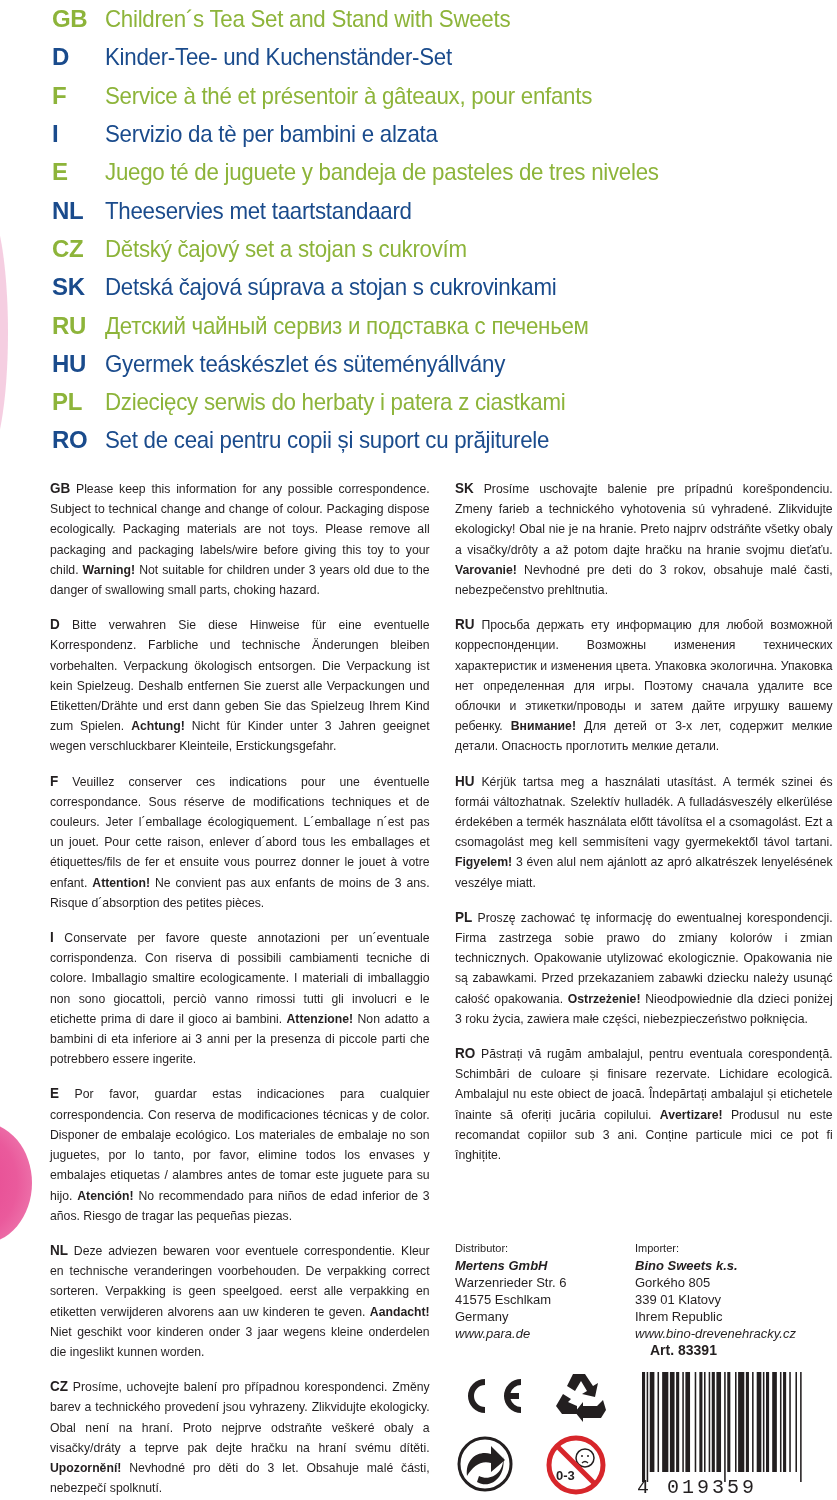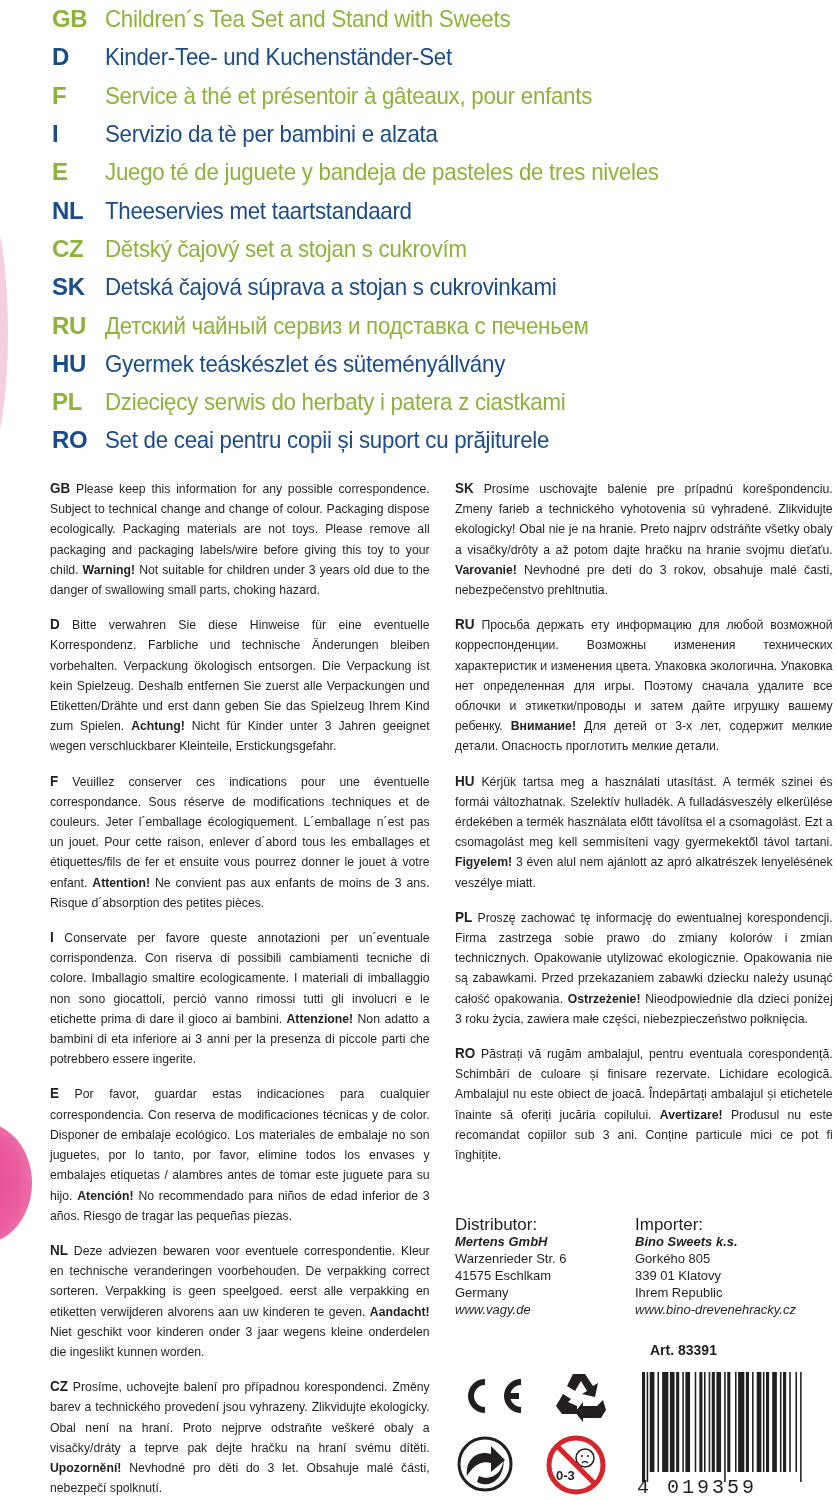--- a/index.html
+++ b/index.html
@@ -16,21 +16,21 @@
 
   .col { position: absolute; font-size: 13.6px; line-height: 20.2px; text-align: justify; }
   .col-left { left: 50px; top: 478px; width: 380px; }
   .col-right { left: 455px; top: 478px; width: 378px; }
   .para { margin: 0 0 14px 0; transform: scaleX(0.9); transform-origin: left top; width: 111%; }
   .para b { font-weight: bold; }
   .code { font-weight: bold; font-size: 15px; }
 
   .contacts { position: absolute; left: 455px; top: 1216px; width: 380px; display: flex; font-size: 13px; line-height: 17px; }
   .contact { width: 180px; }
-  .contact .label { font-size: 17px; }
+  .contact .label { font-size: 11px; margin-top: 24px; }
   .contact .name { font-weight: bold; font-style: italic; }
   .contact .url { font-style: italic; }
 
   .art { position: absolute; left: 650px; top: 1342px; font-size: 14px; font-weight: bold; }
   .symbols { position: absolute; left: 455px; top: 1370px; width: 170px; height: 130px; }
   .sym { position: absolute; }
   .barcode { position: absolute; left: 640px; top: 1372px; width: 195px; height: 110px; }
   .barcode-digits { position: absolute; left: 637px; top: 1476px; width: 200px; font-family: "Liberation Mono", monospace; font-size: 20px; letter-spacing: 3px; }
 </style>
 </head>
@@ -107,21 +107,21 @@
     <p class="para"><span class="code">RO</span> <span>Păstrați vă rugăm ambalajul, pentru eventuala corespondență. Schimbări de culoare și finisare rezervate. Lichidare ecologică. Ambalajul nu este obiect de joacă. Îndepărtați ambalajul și etichetele înainte să oferiți jucăria copilului.</span> <b>Avertizare!</b> <span>Produsul nu este recomandat copiilor sub 3 ani. Conține particule mici ce pot fi înghițite.</span></p>
   </div>
 
 <div class="contacts">
   <div class="contact">
     <div class="label">Distributor:</div>
     <div class="name">Mertens GmbH</div>
     <div>Warzenrieder Str. 6</div>
     <div>41575 Eschlkam</div>
     <div>Germany</div>
-    <div class="url">www.vagy.de</div>
+    <div class="url">www.para.de</div>
   </div>
   <div class="contact" style="width:200px">
     <div class="label">Importer:</div>
     <div class="name">Bino Sweets k.s.</div>
     <div>Gorkého 805</div>
     <div>339 01 Klatovy</div>
     <div>Ihrem Republic</div>
     <div class="url">www.bino-drevenehracky.cz</div>
   </div>
 </div>

